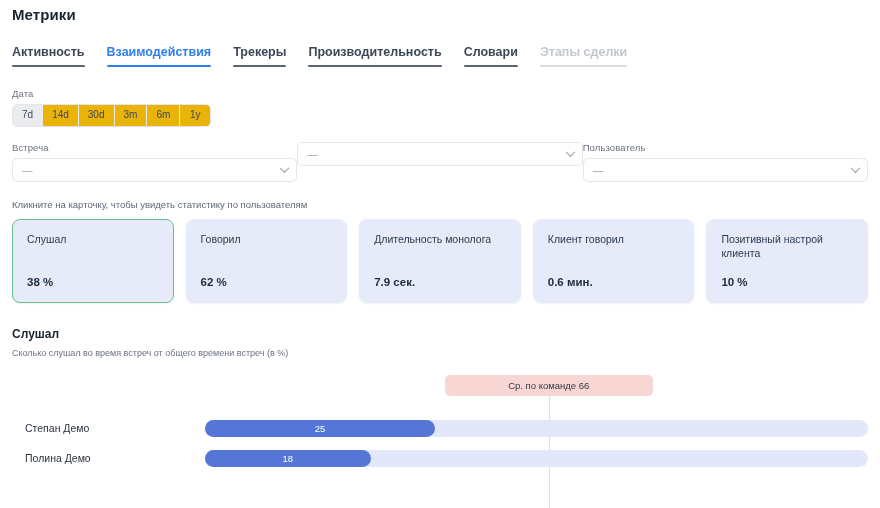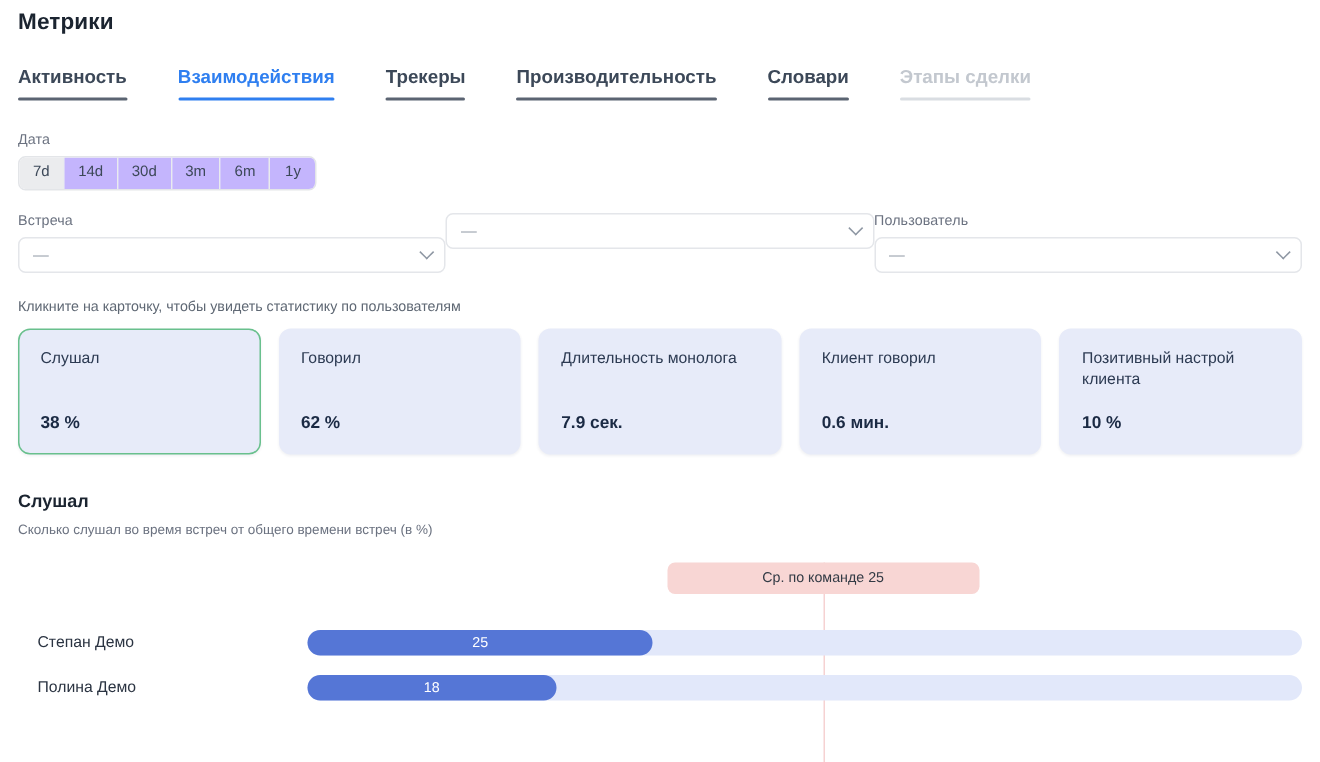--- a/index.html
+++ b/index.html
@@ -13,21 +13,21 @@
   }
   .page { position: relative; width: 880px; height: 386px; padding: 0 12px; }
 
   
   .page-title {
     font-size: 15px; font-weight: bold; color: #1b2430;
     padding-top: 6px; letter-spacing: .1px;
   }
 
   
-  .tabs { display: flex; align-items: flex-end; gap: 34px; margin-top: 19px; }
+  .tabs { display: flex; align-items: flex-end; gap: 22px; margin-top: 19px; }
   .tab { position: relative; padding-bottom: 7px; cursor: pointer; }
   .tab-label { font-size: 12.5px; font-weight: bold; color: #3c4858; white-space: nowrap; }
   .tab .bar {
     position: absolute; left: 0; right: 0; bottom: 0;
     height: 2px; background: #5b6472; border-radius: 1px;
   }
   .tab.active .tab-label { color: #2f7ff0; }
   .tab.active .bar { background: #2f7ff0; }
   .tab.disabled .tab-label { color: #c3c8cf; }
   .tab.disabled .bar { background: #d9dde2; }
@@ -38,21 +38,21 @@
   }
 
   
   .date-block { margin-top: 21px; }
   .segmented {
     display: inline-flex; border: 1px solid #e3e5e8; border-radius: 5px;
     overflow: hidden; background: #fff; justify-content: center;
   }
   .seg {
     font-size: 10px; color: #3c4858; padding: 4px 9px 5px;
-    border-right: 1px solid #e9ebee; cursor: pointer; background: #c4b5fd;
+    border-right: 1px solid #e9ebee; cursor: pointer; background: #eab308;
     min-width: 30px; text-align: center; line-height: 1.2;
   }
   .seg:last-child { border-right: none; }
   .seg.active { background: #ebecee; }
 
   
   .selects { display: flex; gap: 0; margin-top: 15px; }
   .select-wrap { flex: 1 1 0; min-width: 0; }
   .select {
     position: relative; height: 24px; border: 1px solid #e4e6ea; border-radius: 5px;
@@ -204,21 +204,21 @@
       <div class="card-label">Позитивный настрой клиента</div>
       <div class="card-value">10 %</div>
     </div>
   </div>
 
   <div class="chart-title">Слушал</div>
   <div class="chart-sub">Сколько слушал во время встреч от общего времени встреч (в %)</div>
 
   <div class="chart">
     <div class="avg-line" id="avgLine" style="left: 536.778px;"></div>
-    <div class="avg-badge" id="avgBadge" style="width: 208px; left: 432.778px;">Ср. по команде 25</div>
+    <div class="avg-badge" id="avgBadge" style="width: 208px; left: 432.778px;">Ср. по команде 66</div>
 
     <div class="rows" id="chartRows">
         <div class="row">
           <div class="row-name">Степан Демо</div>
           <div class="track">
             <div class="fill" style="width: 34.7222%;">
               <span class="fill-val">25</span>
             </div>
           </div>
         </div>

